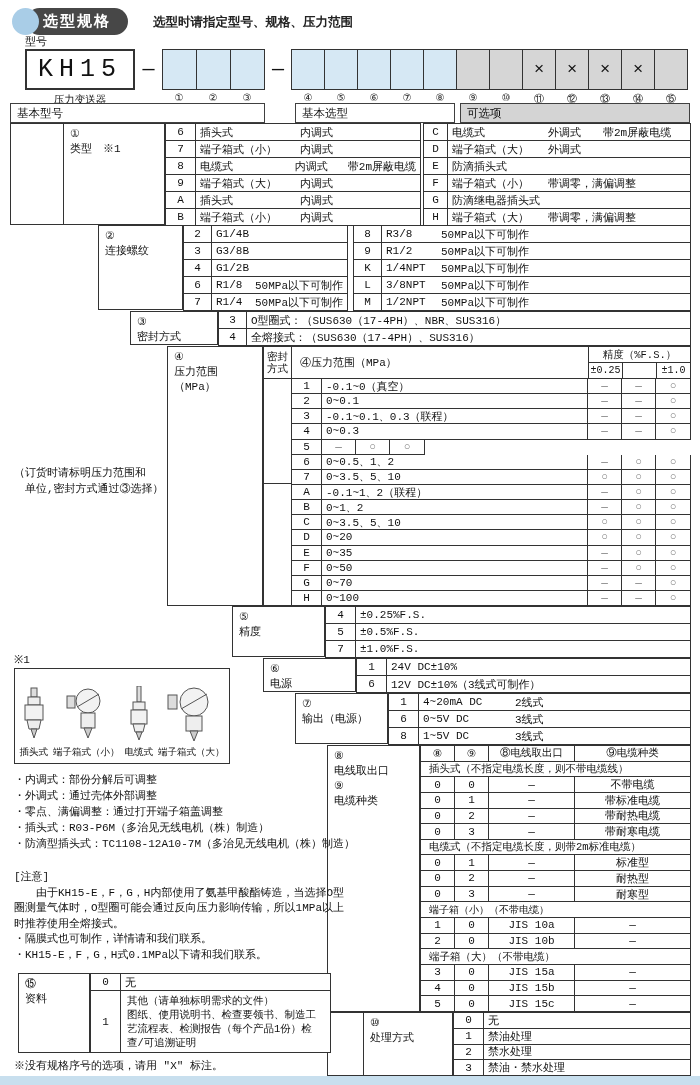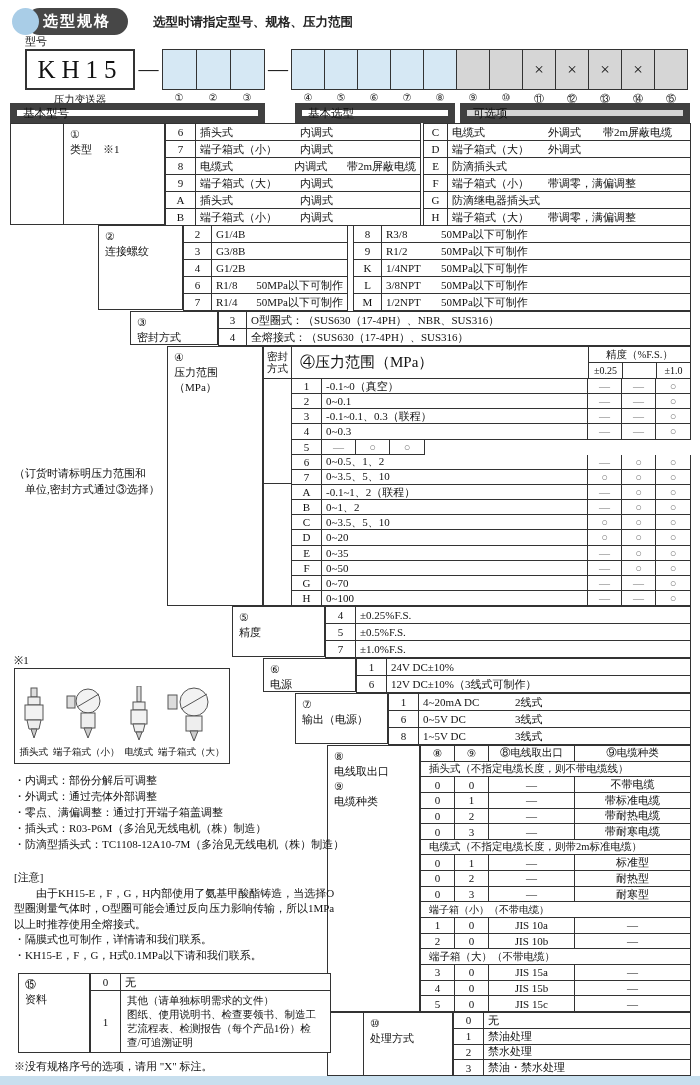--- a/index.html
+++ b/index.html
@@ -1,32 +1,32 @@
 <!DOCTYPE html>
 <html><head>
 <meta charset="utf-8">
 <style>
   html,body{margin:0;padding:0;background:#fff;}
   #page{position:relative;width:700px;height:1085px;background:#fff;overflow:hidden;
-        font-family:Liberation Serif, serif;color:#111;}
+        font-family:Liberation Mono, monospace;color:#111;}
   .abs{position:absolute;box-sizing:border-box;}
   
   .badge{position:absolute;left:26px;top:8px;width:102px;height:27px;background:#474747;border-radius:14px;
          display:flex;align-items:center;justify-content:center;color:#fff;font-weight:bold;font-size:15px;letter-spacing:2px;}
   .badge-circle{position:absolute;left:12px;top:8px;width:27px;height:27px;border-radius:50%;background:#a9cde7;}
   .subtitle{position:absolute;left:153px;top:14px;font-size:12.5px;font-weight:bold;color:#222;}
   
   .mbox{position:absolute;top:49px;height:41px;border:1.5px solid #333;box-sizing:border-box;
         display:flex;align-items:center;justify-content:center;background:#fff;}
   .blue{background:#d6e8f4;}
   .gray{background:#d6d6d6;}
   .dash{position:absolute;top:49px;height:41px;display:flex;align-items:center;justify-content:center;font-size:20px;}
   .digit{position:absolute;top:92px;width:22px;text-align:center;font-size:10px;color:#222;}
   
-  .hdr{position:absolute;top:103px;height:20px;border:7px solid #404040;box-sizing:border-box;background:#fff;
+  .hdr{position:absolute;top:103px;height:20px;border:1px solid #404040;box-sizing:border-box;background:#fff;
        display:flex;align-items:center;padding:0 6px;font-size:11.5px;}
   
   .lbl{position:absolute;border:1px solid #333;background:#fff;box-sizing:border-box;
        font-size:11px;line-height:15px;padding:3px 6px;overflow:hidden;}
   .blk{display:block;}
   
   .grid{position:absolute;border-top:1px solid #333;border-left:1px solid #333;display:flex;flex-direction:column;
         box-sizing:border-box;background:#fff;}
   .r{display:flex;flex:1;min-height:0;}
   .c{border-right:1px solid #333;border-bottom:1px solid #333;box-sizing:border-box;display:flex;align-items:center;
@@ -297,21 +297,21 @@
         <div class="c code blue w28">4</div>
         <div class="c fill">全熔接式：（SUS630（17-4PH）、SUS316）</div>
       </div>
   </div>
 
   <div class="lbl" style="left:167px;top:346px;width:96px;height:260px;">
     <span class="blk">④</span>
     <span class="blk" style="white-space:normal;">压力范围（MPa）</span>
   </div>
   <div class="hcell" style="left:263px;top:346px;width:29px;height:33px;white-space:normal;line-height:12px;padding:0 2px;">密封方式</div>
-  <div class="hcell" style="left:291px;top:346px;width:298px;height:33px;justify-content:flex-start;padding-left:8px;font-size:15px;">④压力范围（MPa）</div>
+  <div class="hcell" style="left:291px;top:346px;width:298px;height:33px;justify-content:flex-start;padding-left:8px;font-size:11px;">④压力范围（MPa）</div>
   <div class="hcell" style="left:588px;top:346px;width:103px;height:17px;">精度（%F.S.）</div>
   <div class="hcell" style="left:588px;top:362px;width:35px;height:17px;font-size:10px;">±0.25</div>
   <div class="hcell" style="left:622px;top:362px;width:35px;height:17px;font-size:10px;margin-top:34px;">±0.5</div>
   <div class="hcell" style="left:656px;top:362px;width:35px;height:17px;font-size:10px;">±1.0</div>
   <div class="hcell" style="left:263px;top:378px;width:29px;height:106px;"></div>
   <div class="hcell" style="left:263px;top:483px;width:29px;height:123px;"></div>
   <div class="grid" style="left:291px;top:378px;width:400px;height:228px;">
     <div class="r">
         <div class="c code blue w30">1</div>
         <div class="c fill">-0.1~0（真空）</div>

